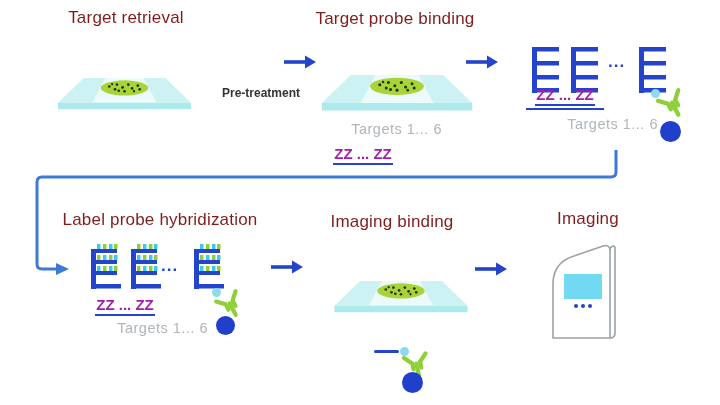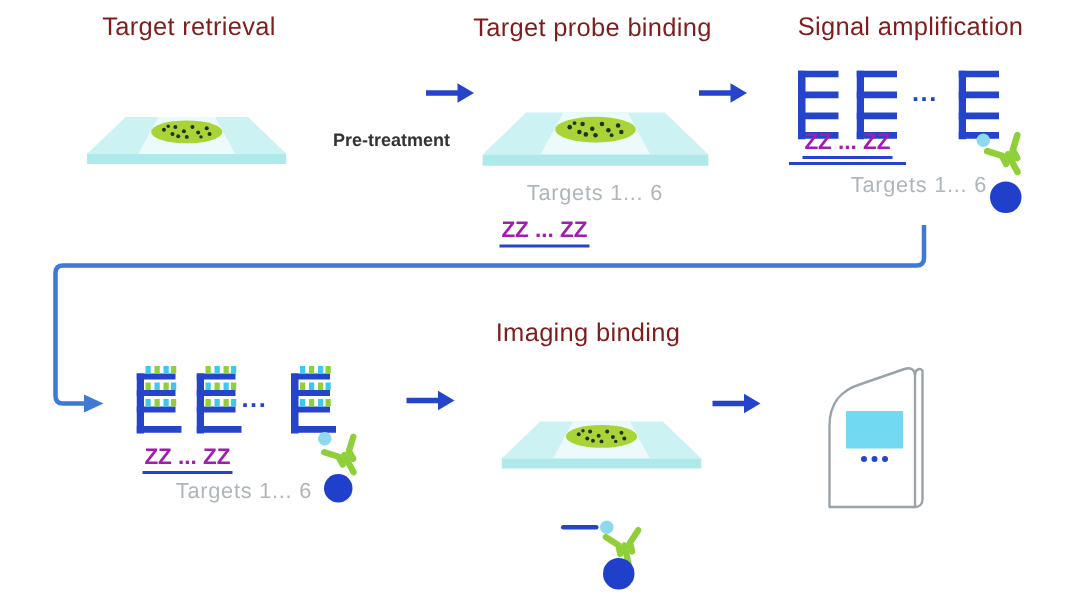--- a/index.html
+++ b/index.html
@@ -114,21 +114,20 @@
     <span>ZZ ... ZZ</span>
   </div>
 
   <div class="abs" style="left:465px;top:54px">
     <svg width="34" height="16" viewBox="0 0 34 16">
       <line x1="1" y1="8" x2="23" y2="8" stroke="#2444cb" stroke-width="3.6"></line>
       <polygon points="22,1.5 33,8 22,14.5" fill="#2444cb"></polygon>
     </svg>
   </div>
 
-  <div class="step-title" style="left:507px;top:8px;width:200px">Signal amplification</div>
 
   <div class="abs" style="left:532px;top:47px">
     <svg width="32" height="46" viewBox="0 0 32 46" fill="#2444cb">
       <rect x="0" y="0" width="5" height="46"></rect>
       <rect x="0" y="0" width="27" height="4.5"></rect>
         <rect x="0" y="14" width="27" height="4.5"></rect>
       <rect x="0" y="28" width="27" height="4.5"></rect>
         <rect x="0" y="41" width="27" height="4.5"></rect>
     </svg>
   </div>
@@ -163,20 +162,21 @@
     <div class="abs" style="left:10px;top:6px;transform:rotate(-28deg)">
       <svg width="31" height="27" viewBox="0 0 30 26" fill="none" stroke="#8ecf3a" stroke-width="4.2" stroke-linecap="round">
         <path d="M4,2 L11,9 L11,15"></path>
           <path d="M26,2 L19,9 L19,15"></path>
           <path d="M15,10 L15,23"></path>
       </svg>
     </div>
     <div class="dot-blue" style="left:12px;top:35px;width:21px;height:21px"></div>
   </div>
 
+  <div class="step-title" style="left:50px;top:210px;width:220px">Label probe hybridization</div>
 
   <div class="abs" style="left:91px;top:243px">
     <svg width="34" height="52" viewBox="0 0 34 52">
       <g fill="#2444cb">
         <rect x="0" y="6" width="5" height="40"></rect>
         <rect x="0" y="6" width="26" height="4"></rect>
           <rect x="0" y="17" width="26" height="4"></rect>
         <rect x="0" y="28" width="26" height="4"></rect>
           <rect x="0" y="41" width="30" height="4.5"></rect>
       </g>
@@ -313,20 +313,21 @@
     <div class="dot-blue" style="left:30px;top:28px;width:21px;height:21px"></div>
   </div>
 
   <div class="abs" style="left:474px;top:261px">
     <svg width="34" height="16" viewBox="0 0 34 16">
       <line x1="1" y1="8" x2="23" y2="8" stroke="#2444cb" stroke-width="3.6"></line>
       <polygon points="22,1.5 33,8 22,14.5" fill="#2444cb"></polygon>
     </svg>
   </div>
 
+  <div class="step-title" style="left:488px;top:209px;width:200px">Imaging</div>
 
   <div class="abs" style="left:544px;top:238px">
     <svg width="82" height="104" viewBox="0 0 82 104">
       <path d="M9,100 L9,46 C9,30 17,22 30,18 L59,8 C63,6.6 66,8.4 66,12 L66,100 Z" fill="#ffffff" stroke="#9aa3a8" stroke-width="1.6" stroke-linejoin="round"></path>
       <path d="M66,12 C66,8.5 69,7 71,9 L71,95 C71,98 69,100 66,100" fill="none" stroke="#9aa3a8" stroke-width="1.6"></path>
       <rect x="20" y="36" width="38" height="25" fill="#72d9f2"></rect>
       <g fill="#2444cb">
         <circle cx="32" cy="68" r="2"></circle>
           <circle cx="39" cy="68" r="2"></circle>
           <circle cx="46" cy="68" r="2"></circle>

